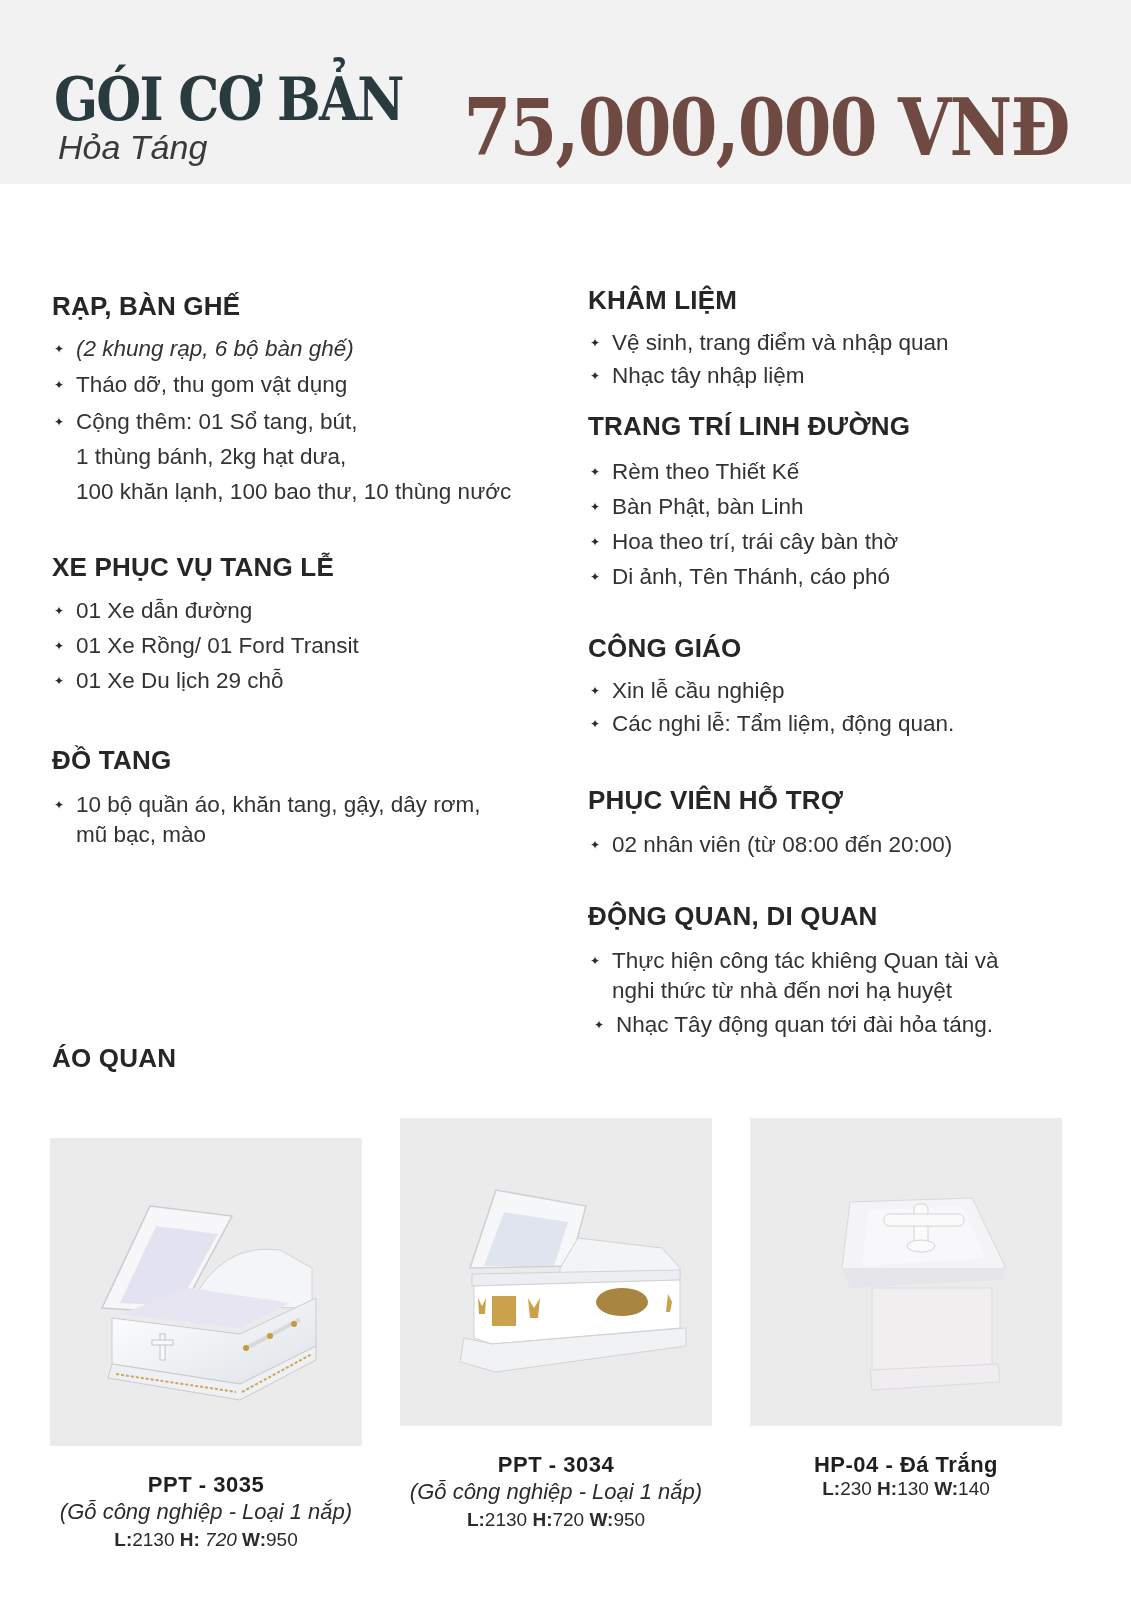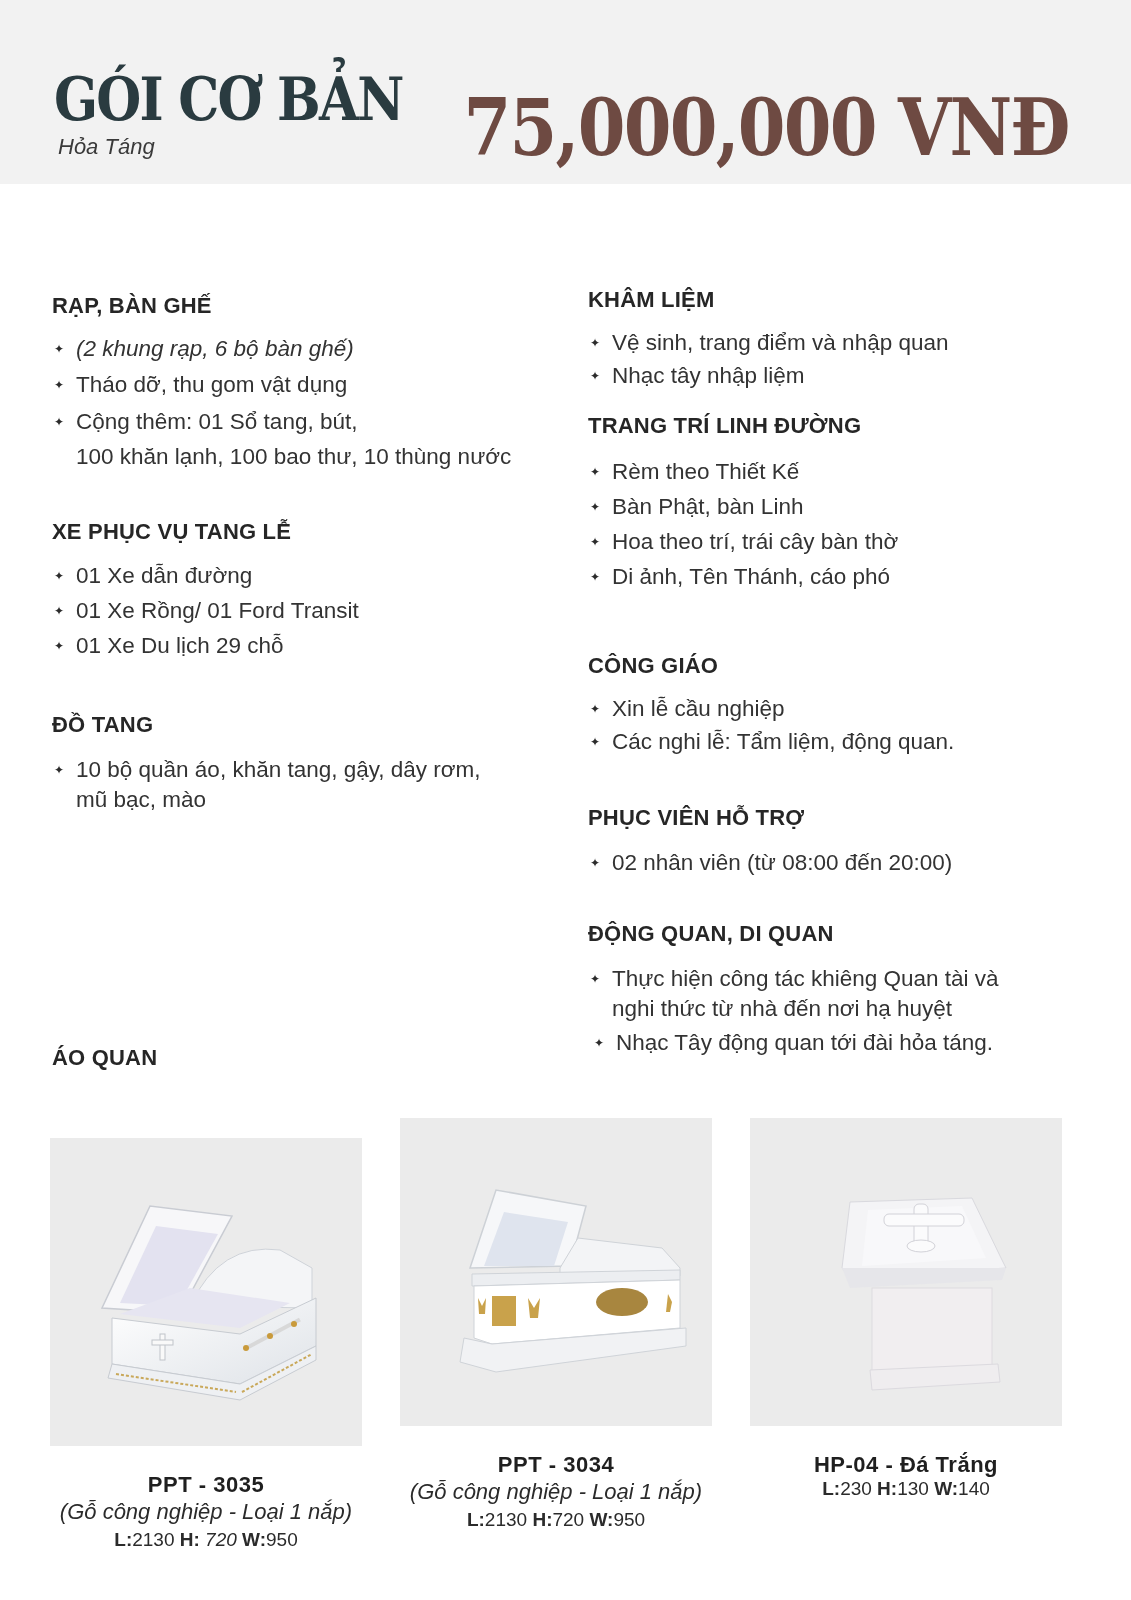--- a/index.html
+++ b/index.html
@@ -13,36 +13,36 @@
     .pkg-title {
       position: absolute; left: 54px; top: 66px;
       font-family: "DejaVu Serif", "Liberation Serif", serif;
       font-size: 60px; font-weight: bold; line-height: 66px;
       color: #2a3b40; letter-spacing: -2px;
       transform: scaleX(0.86); transform-origin: left top;
     }
     .pkg-subtitle {
       position: absolute; left: 58px; top: 130px;
       font-family: "Liberation Sans", sans-serif;
-      font-size: 22px; font-style: italic; color: #3a3a3a; line-height: 34px;
+      font-size: 34px; font-style: italic; color: #3a3a3a; line-height: 34px;
     }
     .price {
       position: absolute; right: 62px; top: 86px;
       font-family: "DejaVu Serif", "Liberation Serif", serif;
       font-size: 78px; font-weight: bold; line-height: 84px;
       color: #6e4a42; letter-spacing: -2px;
       transform: scaleX(0.88); transform-origin: right top;
     }
 
     .col { position: absolute; }
     .col-left { left: 52px; top: 290px; width: 500px; }
     .col-right { left: 588px; top: 284px; width: 480px; }
 
     .section-title {
-      font-size: 22px; font-weight: bold; color: #262626; line-height: 32px;
+      font-size: 26px; font-weight: bold; color: #262626; line-height: 32px;
       letter-spacing: 0.2px;
     }
     ul.items { list-style: none; }
     ul.items li {
       position: relative; padding-left: 24px;
       font-size: 22.5px; color: #333333; line-height: 30px;
     }
     .bullet {
       position: absolute; left: 2px; top: 7px; font-size: 12px; color: #2b2b2b; line-height: 16px;
     }
@@ -82,20 +82,21 @@
         <span class="bullet">✦</span>
         <span class="sub-italic">(2 khung rạp, 6 bộ bàn ghế)</span>
       </li>
       <li style="margin-bottom:4px;">
         <span class="bullet">✦</span>
         <span>Tháo dỡ, thu gom vật dụng</span>
       </li>
       <li style="line-height:35px;">
         <span class="bullet" style="top:10px;">✦</span>
         <span>Cộng thêm: 01 Sổ tang, bút,</span>
+        <span class="cont-line">1 thùng bánh, 2kg hạt dưa,</span>
         <span class="cont-line">100 khăn lạnh, 100 bao thư, 10 thùng nước</span>
       </li>
     </ul>
   </div>
 
   <div style="margin-top:42px;">
     <div class="section-title">XE PHỤC VỤ TANG LỄ</div>
     <ul class="items" style="margin-top:10px;">
       <li style="line-height:35px;">
         <span class="bullet" style="top:10px;">✦</span>
@@ -155,21 +156,21 @@
         <span class="bullet" style="top:10px;">✦</span>
         <span>Hoa theo trí, trái cây bàn thờ</span>
       </li>
       <li style="line-height:35px;">
         <span class="bullet" style="top:10px;">✦</span>
         <span>Di ảnh, Tên Thánh, cáo phó</span>
       </li>
     </ul>
   </div>
 
-  <div style="margin-top:56px;">
+  <div style="margin-top:38px;">
     <div class="section-title">CÔNG GIÁO</div>
     <ul class="items" style="margin-top:10px;">
       <li style="line-height:33px;">
         <span class="bullet" style="top:9px;">✦</span>
         <span>Xin lễ cầu nghiệp</span>
       </li>
       <li style="line-height:33px;">
         <span class="bullet" style="top:9px;">✦</span>
         <span>Các nghi lễ: Tẩm liệm, động quan.</span>
       </li>

